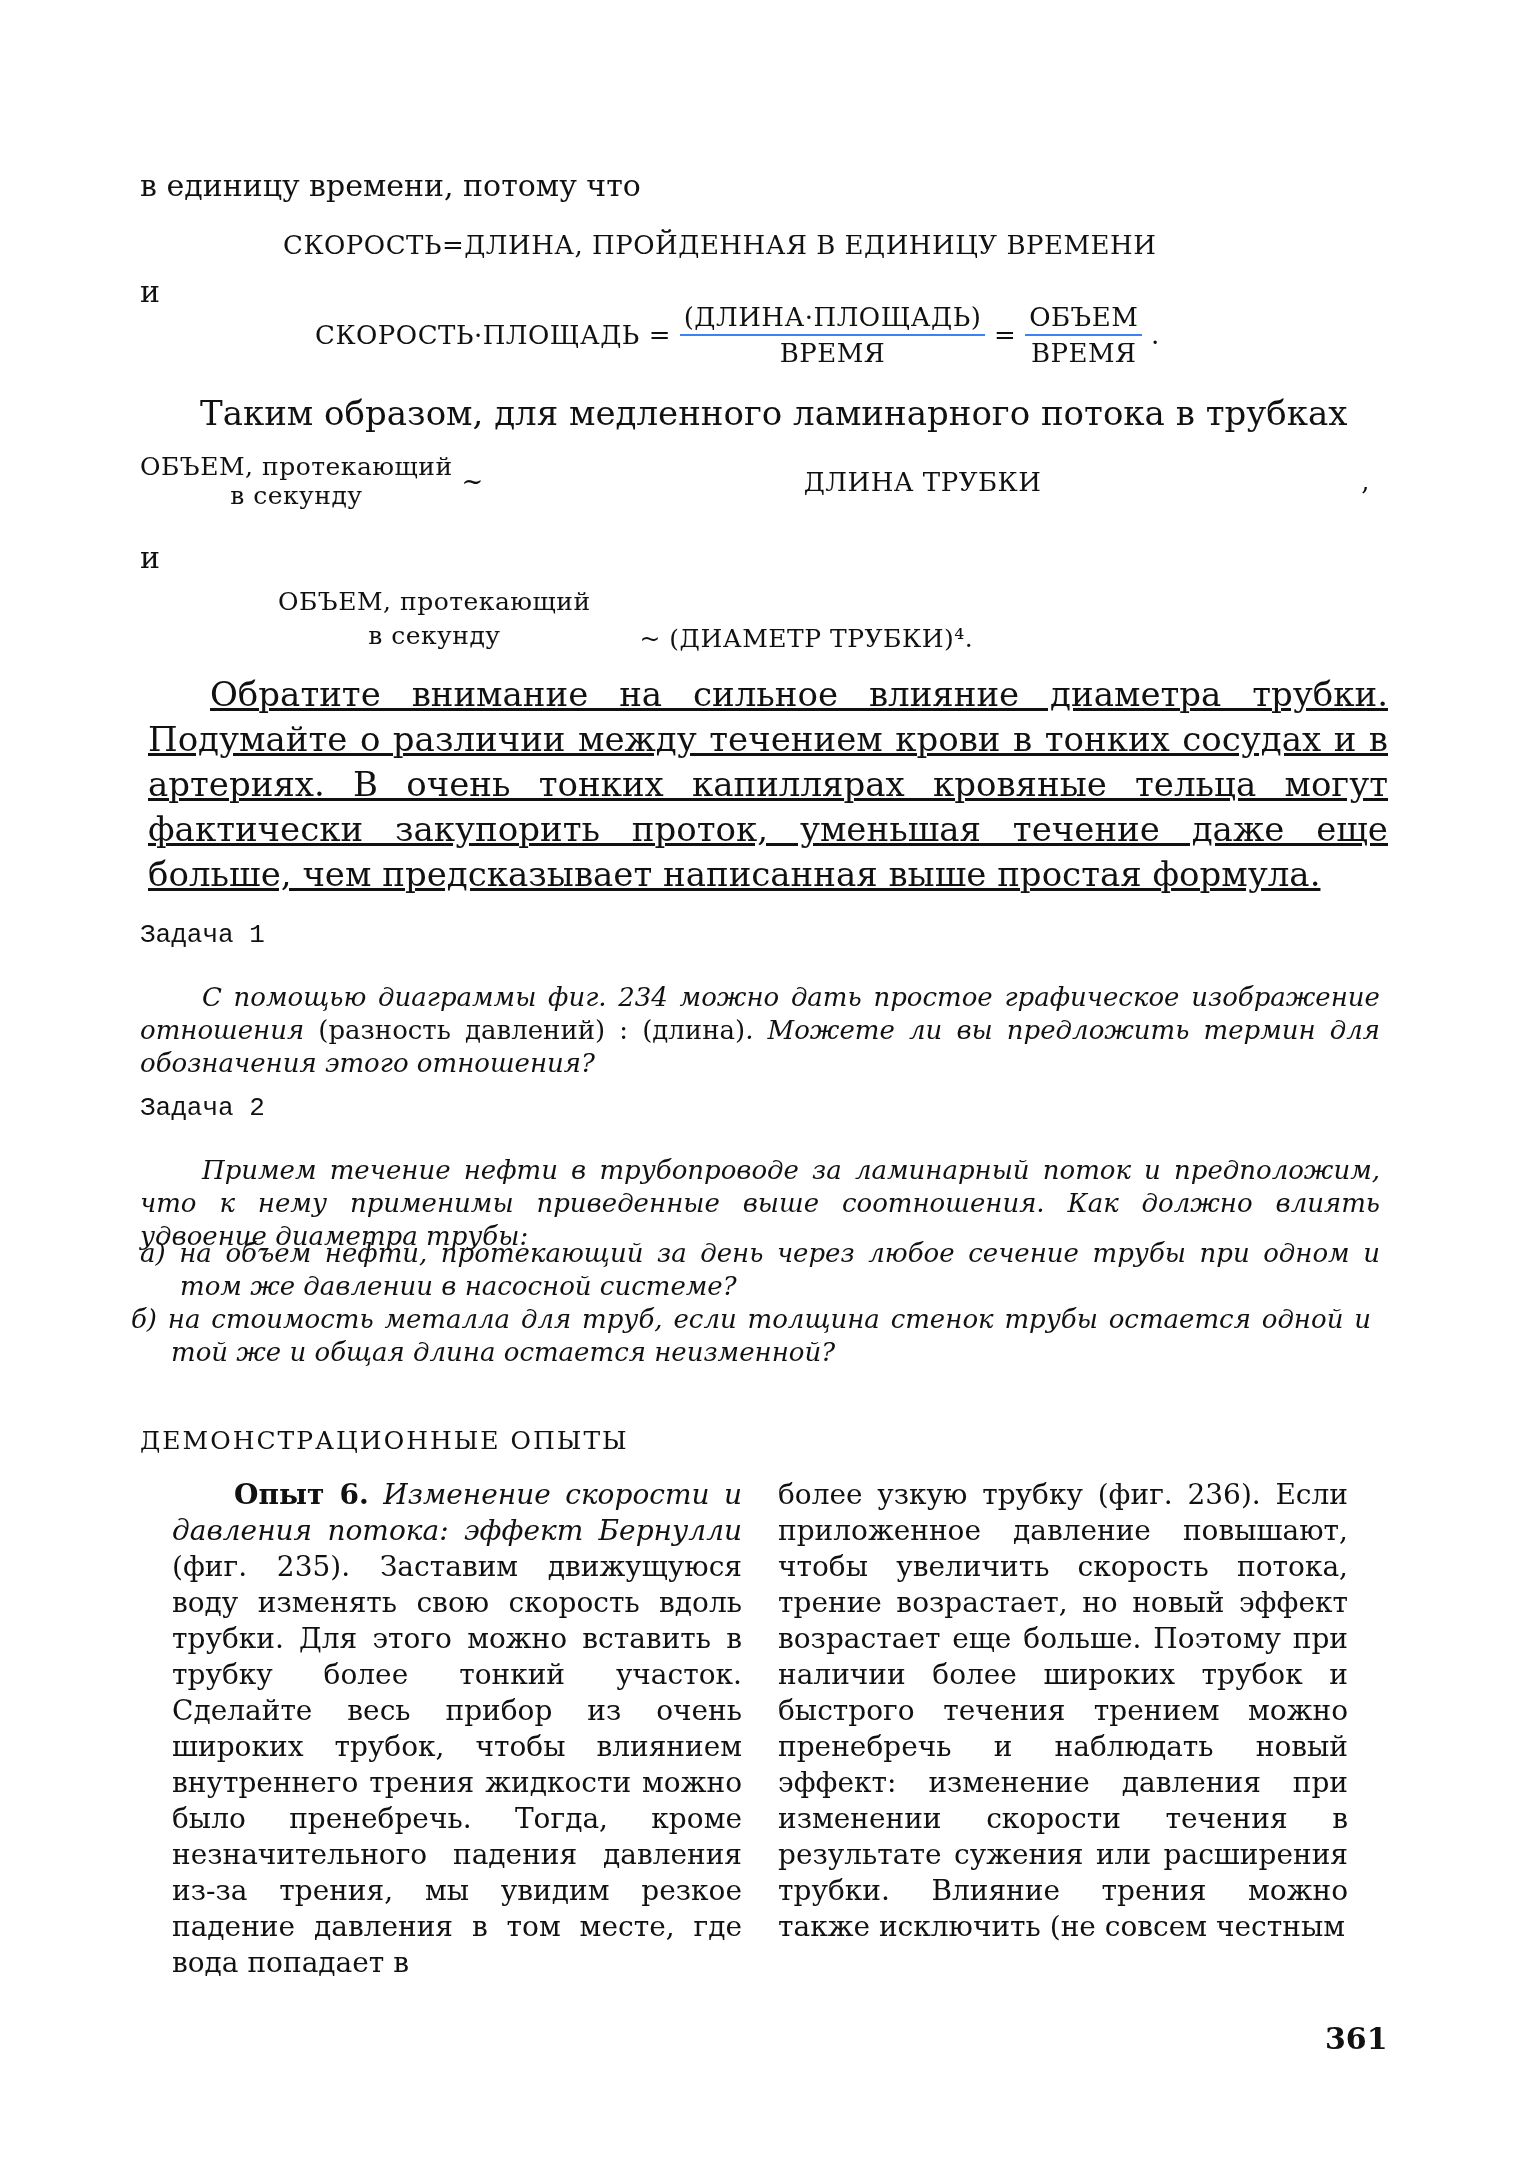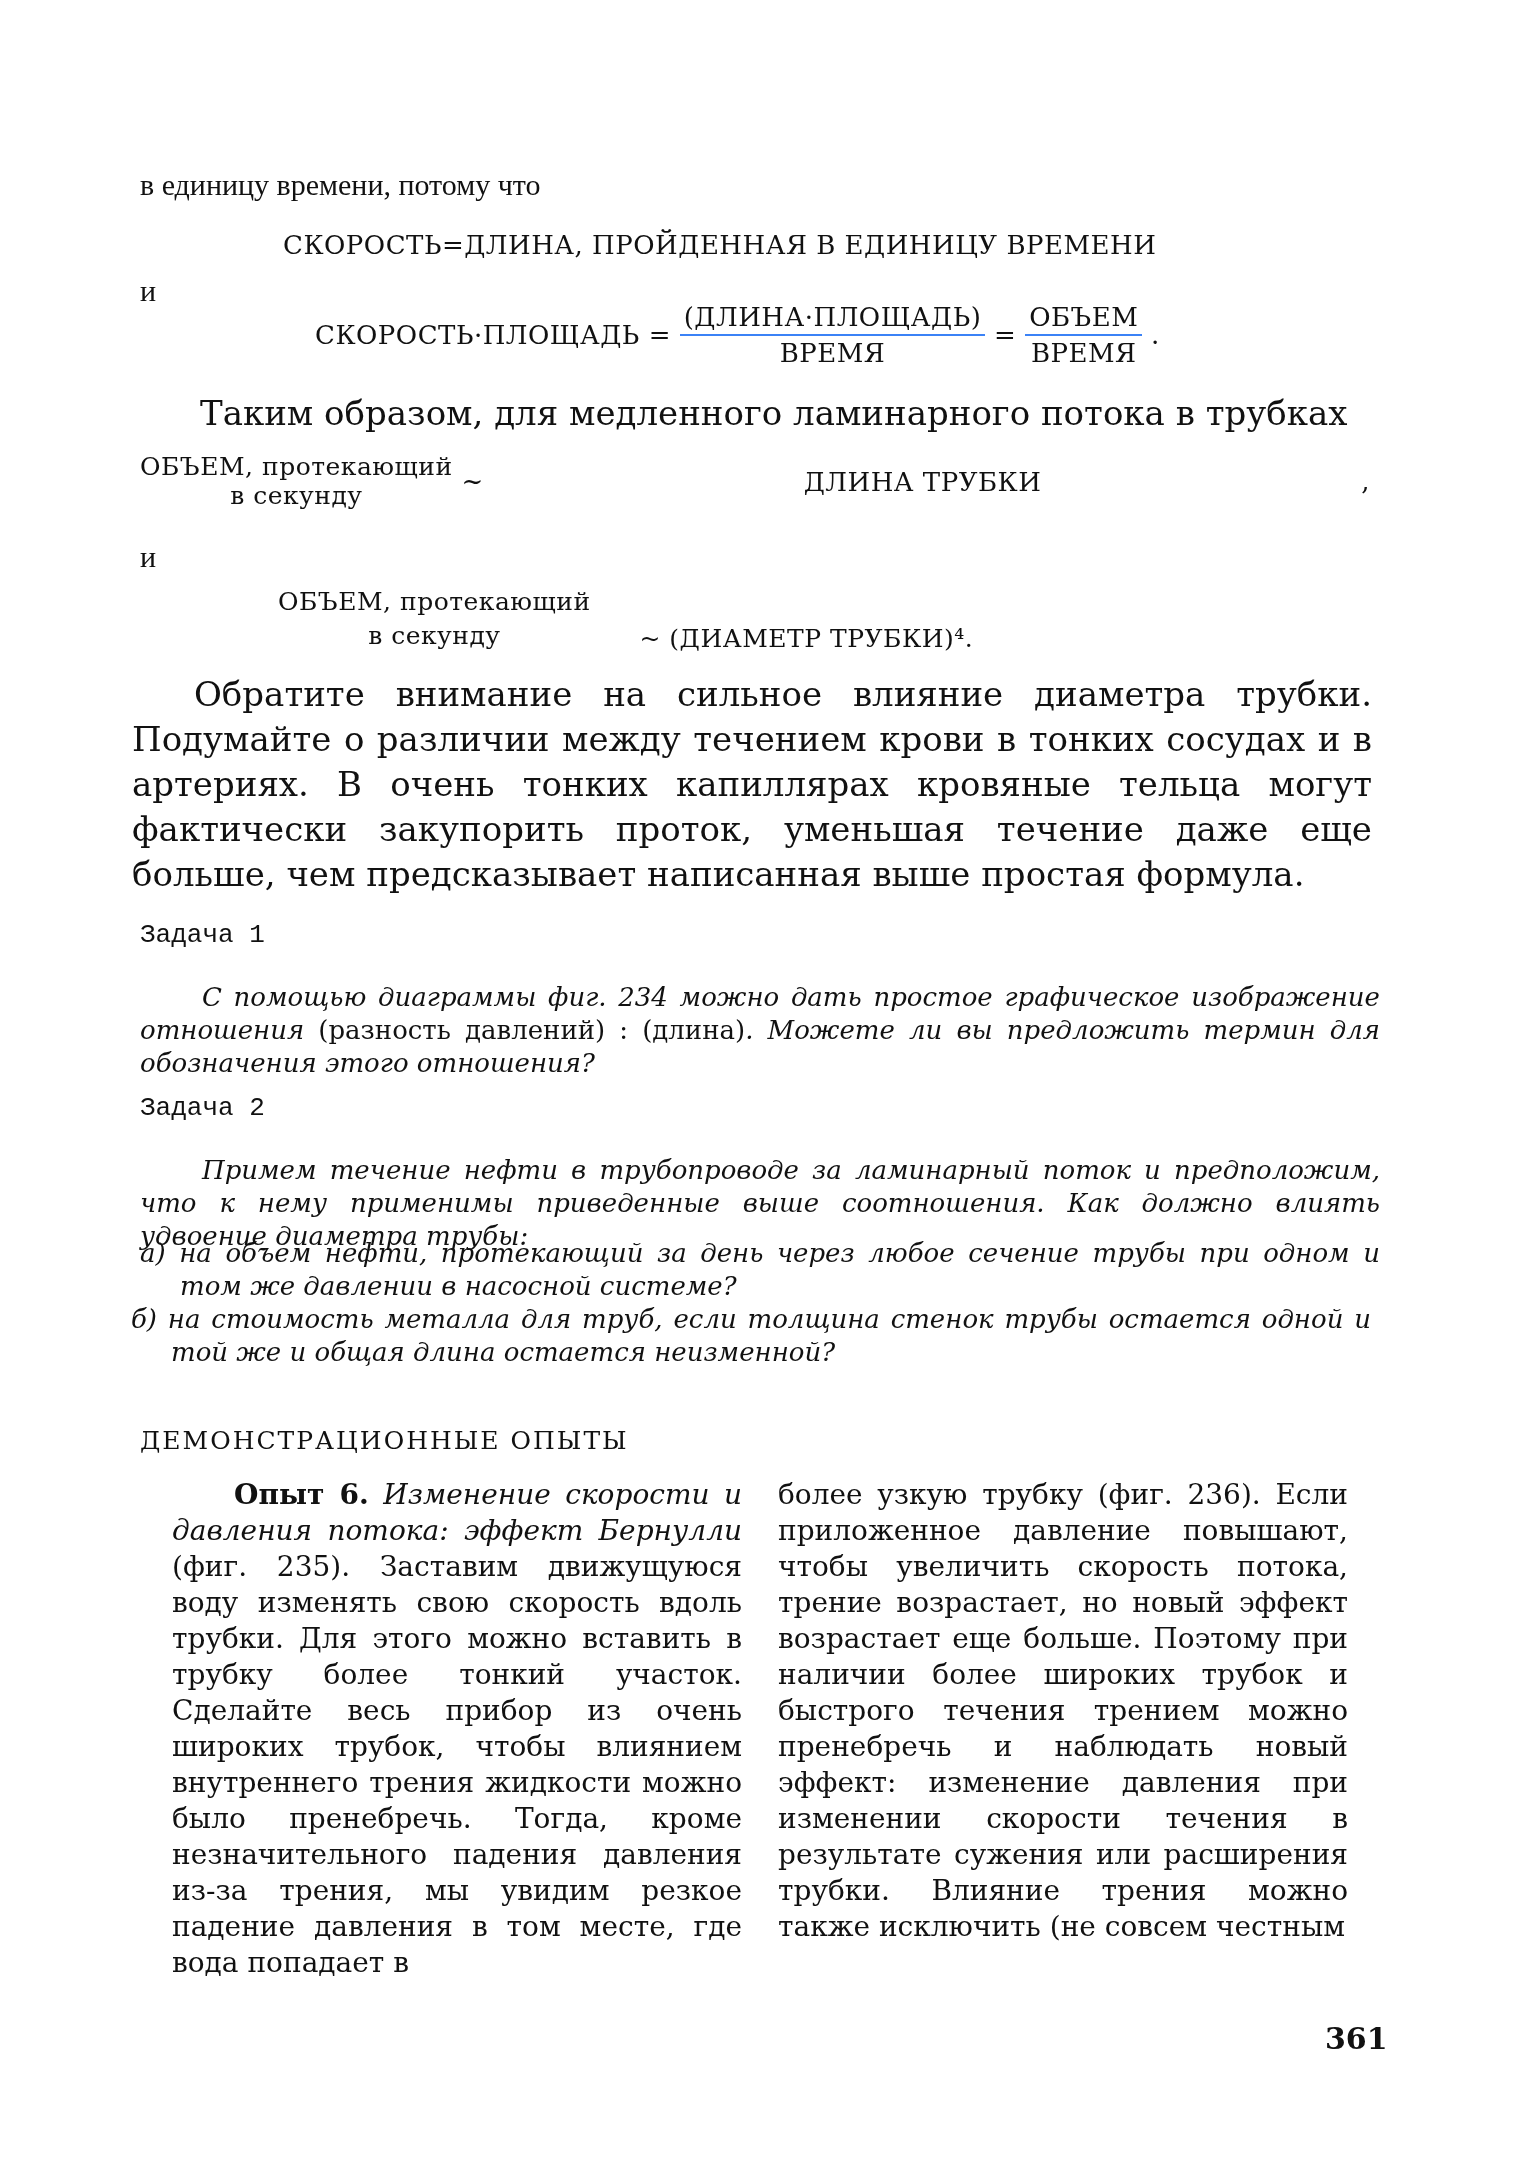--- a/index.html
+++ b/index.html
@@ -2,21 +2,21 @@
 <html><head>
   <meta charset="utf-8">
   <style>
     html, body { margin: 0; padding: 0; background: #ffffff; }
     body {
       width: 1514px; height: 2160px; position: relative; overflow: hidden;
       font-family: "DejaVu Serif", "Liberation Serif", serif;
       color: #111111;
     }
     .abs { position: absolute; white-space: nowrap; }
-    .lead { font-size: 30px; font-family: Liberation Serif, serif; }
+    .lead { font-size: 30px; }
     .caps { font-size: 26px; letter-spacing: 0.5px; }
     .frac { display: inline-flex; flex-direction: column; align-items: center; vertical-align: middle; }
     .frac .num { border-bottom: 2px solid #3b82f6; padding: 0 4px 2px; }
     .frac .den { padding: 2px 4px 0; }
     .para {
       position: absolute; font-size: 34px; line-height: 45px; text-align: justify;
       text-align-last: left; text-indent: 62px;
     }
     .small-head { font-size: 26px; font-family: Liberation Mono, monospace; }
     .italic-para {
@@ -79,21 +79,21 @@
   <div class="abs lead" style="left:140px; top:540px;">и</div>
 
   <div class="abs caps" style="left:278px; top:585px;">
     <span style="display:inline-flex; flex-direction:column; vertical-align:middle; align-items:center; font-size:25px; line-height:34px;">
       <span>ОБЪЕМ, протекающий</span>
       <span>в секунду</span>
     </span>
     <span style="display:inline-block; vertical-align:bottom; margin-left:40px; font-size:25px;">~ (ДИАМЕТР ТРУБКИ)⁴.</span>
   </div>
 
-  <div class="para" style="left:132px; top:672px; width:1240px;">Обратите внимание на сильное влияние диаметра трубки. Подумайте о различии между течением крови в тонких сосудах и в артериях. В очень тонких капиллярах кровяные тельца могут фактически закупорить проток, уменьшая течение даже еще больше, чем предсказывает написанная выше простая формула.</div>
+  <div class="para" style="left:148px; top:672px; width:1240px;text-decoration:underline;">Обратите внимание на сильное влияние диаметра трубки. Подумайте о различии между течением крови в тонких сосудах и в артериях. В очень тонких капиллярах кровяные тельца могут фактически закупорить проток, уменьшая течение даже еще больше, чем предсказывает написанная выше простая формула.</div>
 
   <div class="abs small-head" style="left:140px; top:920px;">Задача 1</div>
 
   <div class="italic-para" style="left:140px; top:965px; width:1240px;">
     <span>С помощью диаграммы фиг. 234 можно дать простое графическое изображение отношения </span><span style="font-style:normal;">(разность давлений) : (длина)</span><span>. Можете ли вы предложить термин для обозначения этого отношения?</span>
   </div>
 
   <div class="abs small-head" style="left:140px; top:1093px;">Задача 2</div>
 
   <div class="italic-para" style="left:140px; top:1138px; width:1240px;">Примем течение нефти в трубопроводе за ламинарный поток и предположим, что к нему применимы приведенные выше соотношения. Как должно влиять удвоение диаметра трубы:</div>

